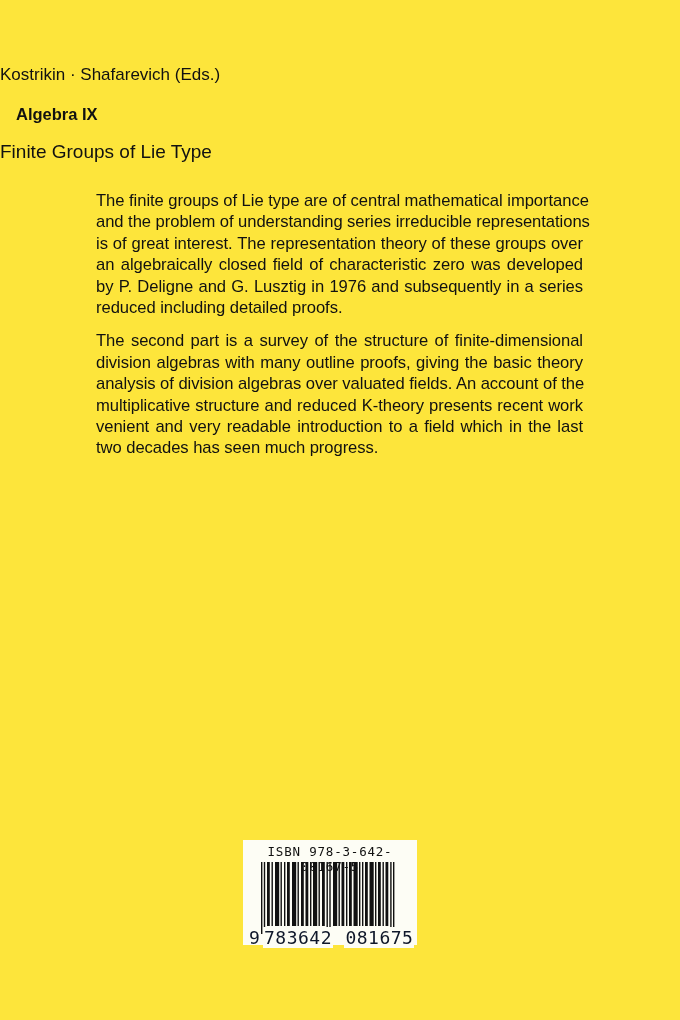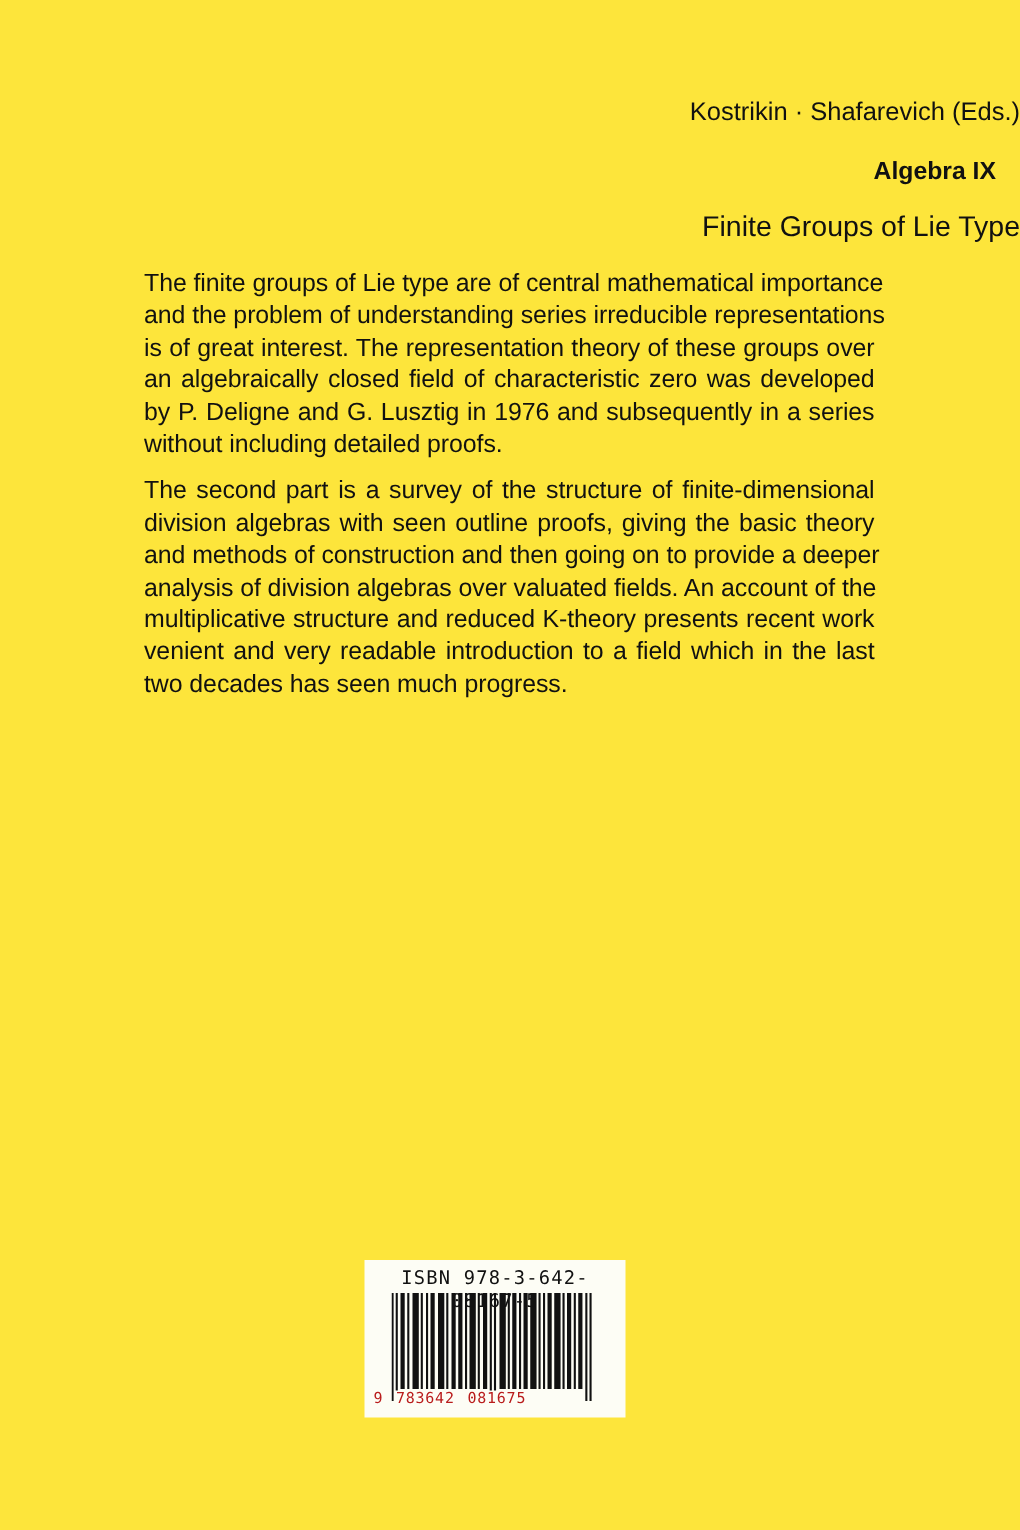--- a/index.html
+++ b/index.html
@@ -13,21 +13,21 @@
       position: relative;
       overflow: hidden;
       font-family: "Liberation Sans", sans-serif;
       color: #111;
     }
     .header {
       position: absolute;
       top: 63px;
       left: 0;
       width: 680px;
-      text-align: right;
+      text-align: left;
     }
     .editors {
       font-size: 17px;
       line-height: 24px;
       margin: 0;
     }
     .title {
       font-size: 16.5px;
       font-weight: bold;
       line-height: 22px;
@@ -41,21 +41,21 @@
     .body-text {
       position: absolute;
       left: 96px;
       top: 178px;
       width: 487px;
     }
     .para {
       font-size: 16.6px;
       line-height: 21.4px;
       text-align: justify;
-      margin: 0 0 10px 0;
+      margin: 12px 0 10px 0;
       letter-spacing: -0.05px;
     }
     .para span {
       display: block;
       text-align-last: justify;
       white-space: nowrap;
     }
     .para span.last {
       text-align-last: left;
     }
@@ -86,22 +86,22 @@
       height: 72px;
     }
     .bars svg {
       display: block;
     }
     .ean-digits {
       position: absolute;
       top: 87px;
       left: 6px;
       font-family: "DejaVu Sans Mono", monospace;
-      font-size: 10px;
-      color: #b91c1c;
+      font-size: 18px;
+      color: #0f172a;
       letter-spacing: 0.5px;
       white-space: nowrap;
     }
     .ean-digits .d0 {
       display: inline-block;
       width: 14px;
     }
     .ean-digits .grp {
       display: inline-block;
       background: #fdfdf5;
@@ -117,26 +117,25 @@
   <p class="subtitle">Finite Groups of Lie Type</p>
 </div>
 
 <div class="body-text">
   <p class="para">
     <span>The finite groups of Lie type are of central mathematical importance</span>
     <span>and the problem of understanding series irreducible representations</span>
     <span>is of great interest. The representation theory of these groups over</span>
     <span>an algebraically closed field of characteristic zero was developed</span>
     <span>by P. Deligne and G. Lusztig in 1976 and subsequently in a series</span>
-    <span class="last">without including detailed proofs.</span>
+    <span class="last">reduced including detailed proofs.</span>
   </p>
   <p class="para">
     <span>The second part is a survey of the structure of finite-dimensional</span>
-    <span>division algebras with seen outline proofs, giving the basic theory</span>
-    <span>and methods of construction and then going on to provide a deeper</span>
+    <span>division algebras with many outline proofs, giving the basic theory</span>
     <span>analysis of division algebras over valuated fields. An account of the</span>
     <span>multiplicative structure and reduced K-theory presents recent work</span>
     <span>venient and very readable introduction to a field which in the last</span>
     <span class="last">two decades has seen much progress.</span>
   </p>
 </div>
 
 <div class="barcode-box">
   <div class="isbn-text">ISBN 978-3-642-08167-5</div>
   <div class="bars">

